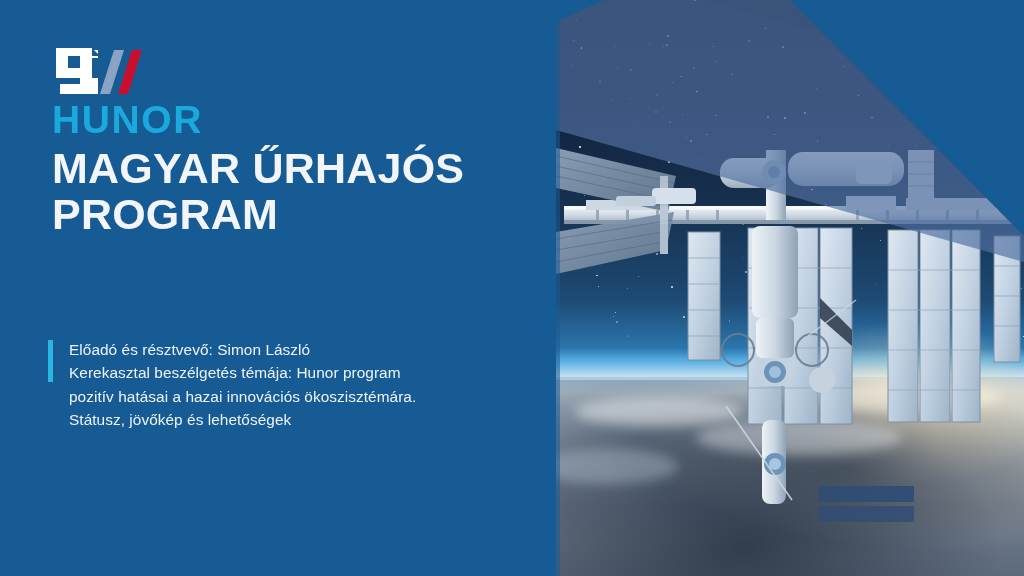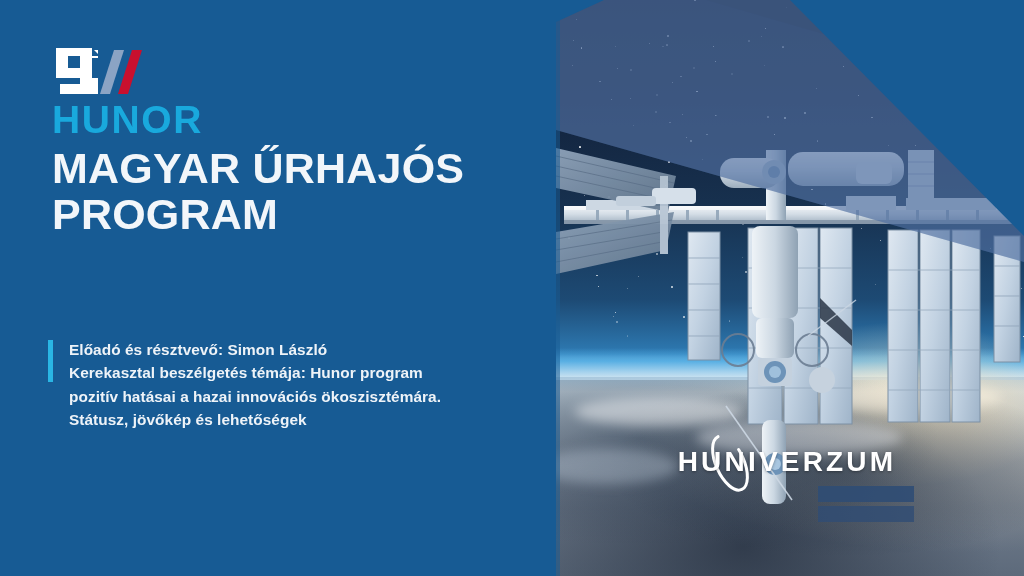--- a/index.html
+++ b/index.html
@@ -25,21 +25,21 @@
   .t-main{
     font-size:43px;font-weight:bold;letter-spacing:0.2px;
     color:#f2f6fa;line-height:1.08;margin:0;white-space:pre-line;
   }
   .t-date{
     position:absolute;left:52px;top:268px;
     font-size:19px;font-weight:bold;color:#ffffff;letter-spacing:0.1px;
   }
 
   
-  .body-block{position:absolute;left:48px;top:338px;display:flex;align-items:flex-start;font-weight:bold;}
+  .body-block{position:absolute;left:48px;top:338px;display:flex;align-items:flex-start;}
   .accent-bar{width:5px;height:42px;background:#2ab6e4;flex:0 0 auto;margin-top:2px;}
   .body-text{
     margin-left:16px;color:#eef3f8;font-size:15.4px;line-height:1.52;
     white-space:pre-line;letter-spacing:0.05px;
   }
 
   
   .photo{position:absolute;left:556px;top:0;width:468px;height:576px;overflow:hidden;z-index:2;}
   .photo-inner{position:absolute;inset:0;}
 
@@ -421,26 +421,20 @@
     <polygon points="556,0 1024,0 1024,262 556,130" fill="#4a6a9c" opacity=".55"></polygon>
     <polygon points="556,0 812,0 1024,160 1024,262 556,130" fill="#5a79a8" opacity=".28"></polygon>
   </svg>
 
   <svg class="wedge" viewBox="0 0 1024 576" preserveAspectRatio="none" xmlns="http://www.w3.org/2000/svg">
     <polygon points="1024,0 1024,236 790,0" fill="#175b94"></polygon>
     <polygon points="556,0 604,0 556,22" fill="#175b94"></polygon>
     <rect x="556" y="0" width="4" height="576" fill="#175b94" opacity=".55"></rect>
   </svg>
 
-  <div class="hz-logo">
-    <svg class="hz-ring" viewBox="0 0 230 62" xmlns="http://www.w3.org/2000/svg">
-      <ellipse cx="58" cy="31" rx="14" ry="29" fill="none" stroke="#ffffff" stroke-width="3" stroke-linecap="round" transform="rotate(-24 58 31)" stroke-dasharray="118 26" stroke-dashoffset="14"></ellipse>
-    </svg>
-    <div class="hz-text">HUNIVERZUM</div>
-  </div>
 
   <div class="left-panel">
 
     <svg class="brand-logo" viewBox="0 0 130 56" xmlns="http://www.w3.org/2000/svg">
 
       <path d="M8 6 H46 L46 14 L38 14 L38 6 Z" fill="#ffffff"></path>
       <path d="M4 4 H40 V20 H30 V12 H14 V24 H40 V34 H46 V50 H10 V40 H36 V34 H4 Z" fill="#ffffff"></path>
       <rect x="4" y="4" width="12" height="30" fill="#ffffff"></rect>
       <rect x="28" y="4" width="12" height="46" fill="#ffffff"></rect>
       <rect x="4" y="24" width="36" height="10" fill="#ffffff"></rect>

